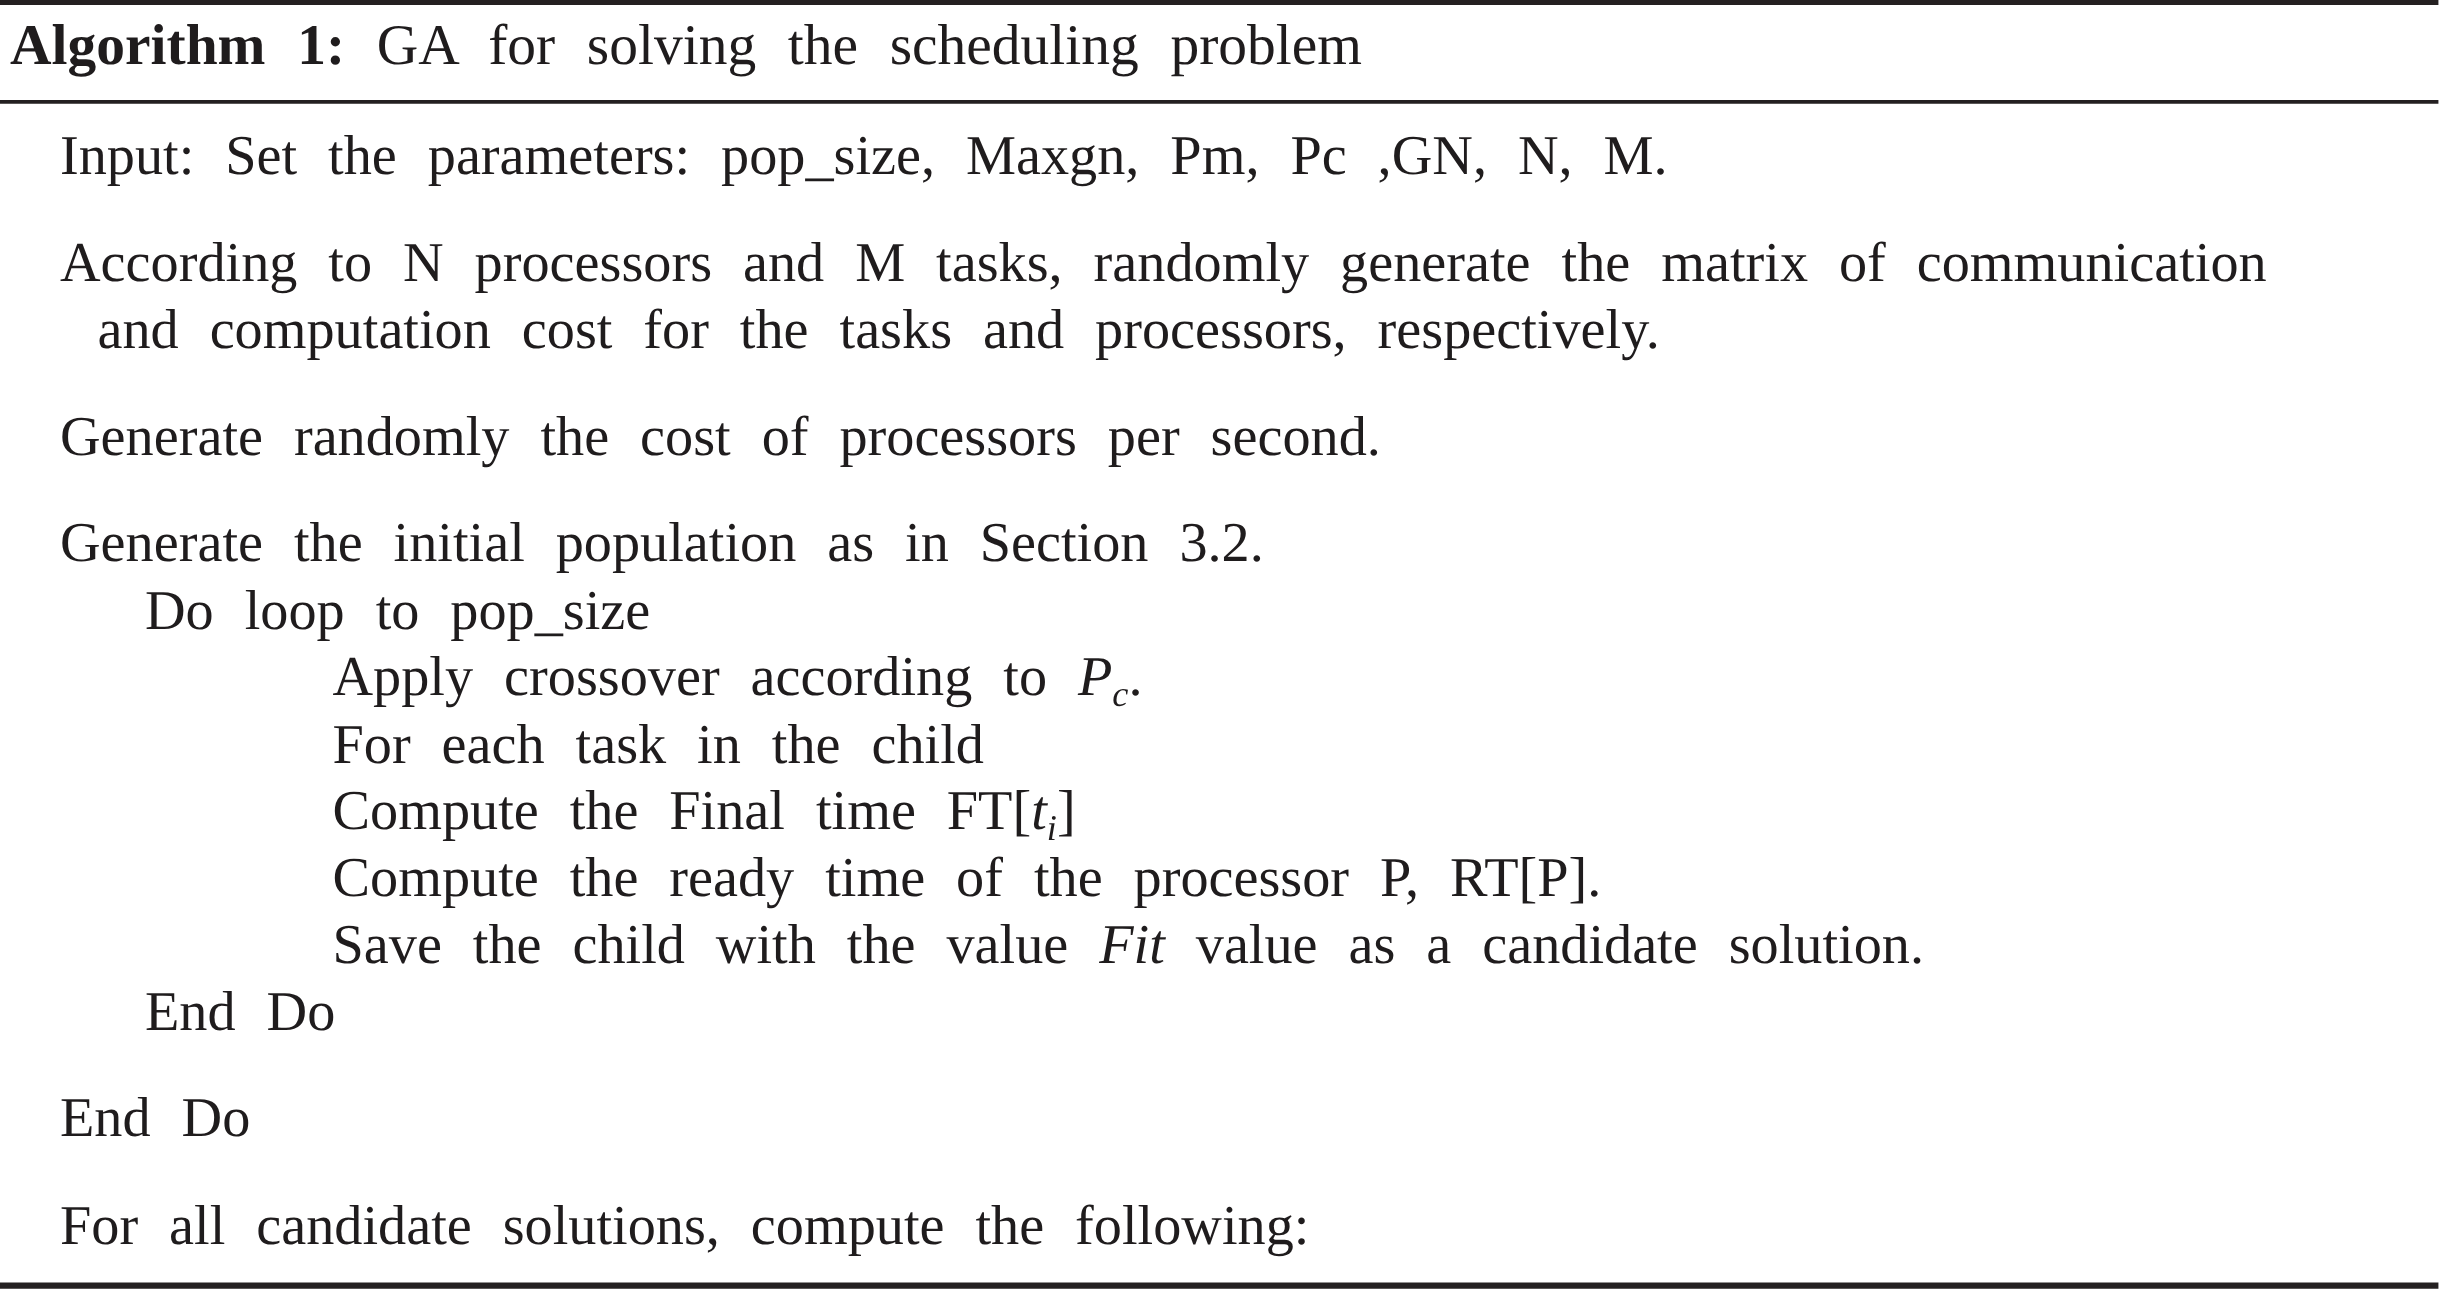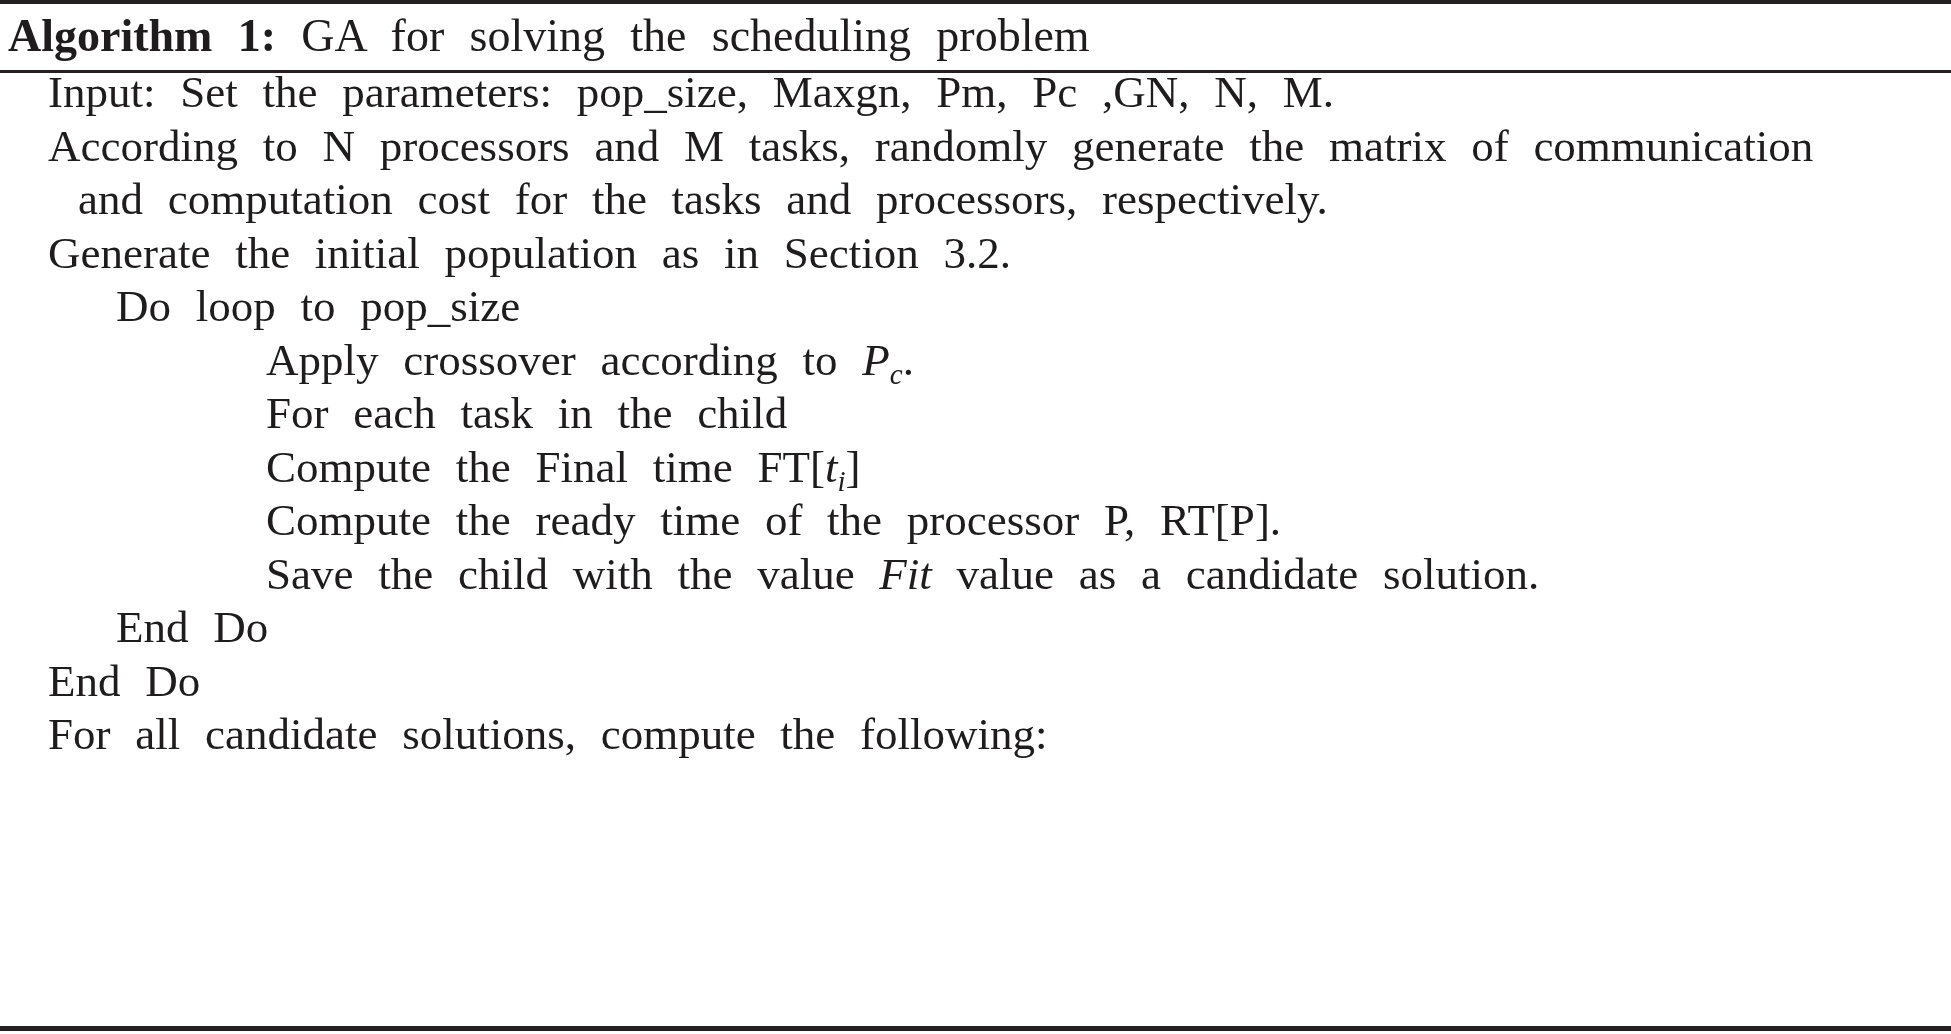--- a/index.html
+++ b/index.html
@@ -20,42 +20,42 @@
     position: absolute;
     top: 0; left: 0;
     width: 100%; height: 4px;
     background: #242021;
   }
   .caption-row {
     position: absolute;
     top: 4px; left: 0;
     width: 100%;
     box-sizing: border-box;
-    padding: 8px 8px 10px 8px;
+    padding: 8px 8px 20px 8px;
     border-bottom: 3px solid #242021;
     font-size: 46px;
     line-height: 48px;
     white-space: nowrap;
     word-spacing: 0.30em;
   }
   .caption-label { font-weight: bold; }
   .algo-body {
     position: absolute;
     top: 66px;
     left: 48px;
     right: 0;
     font-size: 45px;
     line-height: 53.5px;
     word-spacing: 0.30em;
   }
   .line {
     white-space: nowrap;
     height: 53.5px;
   }
-  .ind-0 { margin-left: 0; }
+  .ind-0 { margin-left: 0; margin-top: 32px; }
   .ind-1 { margin-left: 30px; }
   .ind-2 { margin-left: 68px; }
   .ind-3 { margin-left: 218px; }
   .it { font-style: italic; }
   .sub {
     font-style: italic;
     font-size: 29px;
     vertical-align: -9px;
   }
   .rule-bottom {
@@ -71,20 +71,21 @@
 <div class="algorithm-figure">
   <div class="rule-top"></div>
   <div class="caption-row">
     <span class="caption-label">Algorithm 1:</span>
     <span class="caption-title"> <span>GA for solving the scheduling problem</span></span>
   </div>
   <div class="algo-body">
       <div class="line ind-0"><span>Input: Set the parameters: pop_size, Maxgn, Pm, Pc ,GN, N, M.</span></div>
       <div class="line ind-0"><span>According to N processors and M tasks, randomly generate the matrix of communication</span></div>
       <div class="line ind-1"><span>and computation cost for the tasks and processors, respectively.</span></div>
+      <div class="line ind-0"><span>Generate randomly the cost of processors per second.</span></div>
       <div class="line ind-0"><span>Generate the initial population as in Section 3.2.</span></div>
       <div class="line ind-2"><span>Do loop to pop_size</span></div>
       <div class="line ind-3"><span>Apply crossover according to </span><span class="it">P</span><span class="sub">c</span><span>.</span></div>
       <div class="line ind-3"><span>For each task in the child</span></div>
       <div class="line ind-3"><span>Compute the Final time FT[</span><span class="it">t</span><span class="sub">i</span><span>]</span></div>
       <div class="line ind-3"><span>Compute the ready time of the processor P, RT[P].</span></div>
       <div class="line ind-3"><span>Save the child with the value </span><span class="it">Fit</span><span> value as a candidate solution.</span></div>
       <div class="line ind-2"><span>End Do</span></div>
       <div class="line ind-0"><span>End Do</span></div>
       <div class="line ind-0"><span>For all candidate solutions, compute the following:</span></div>

